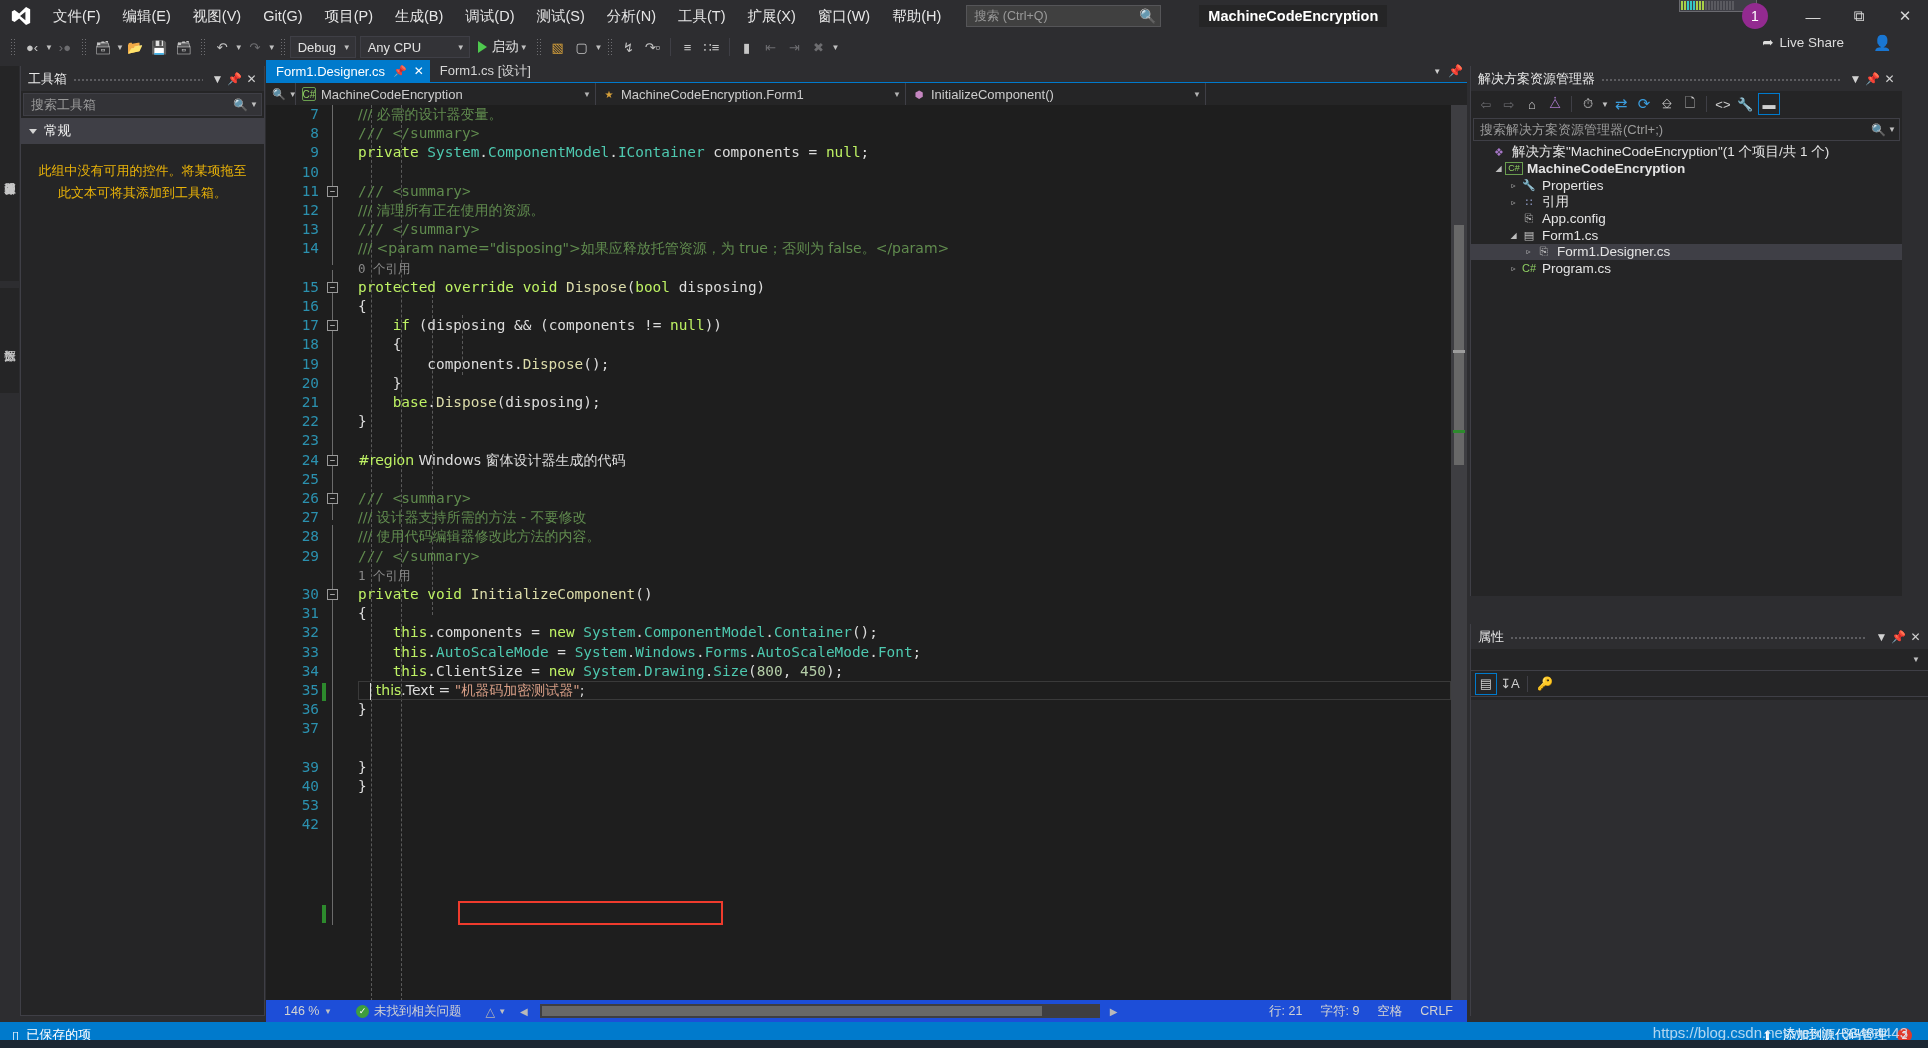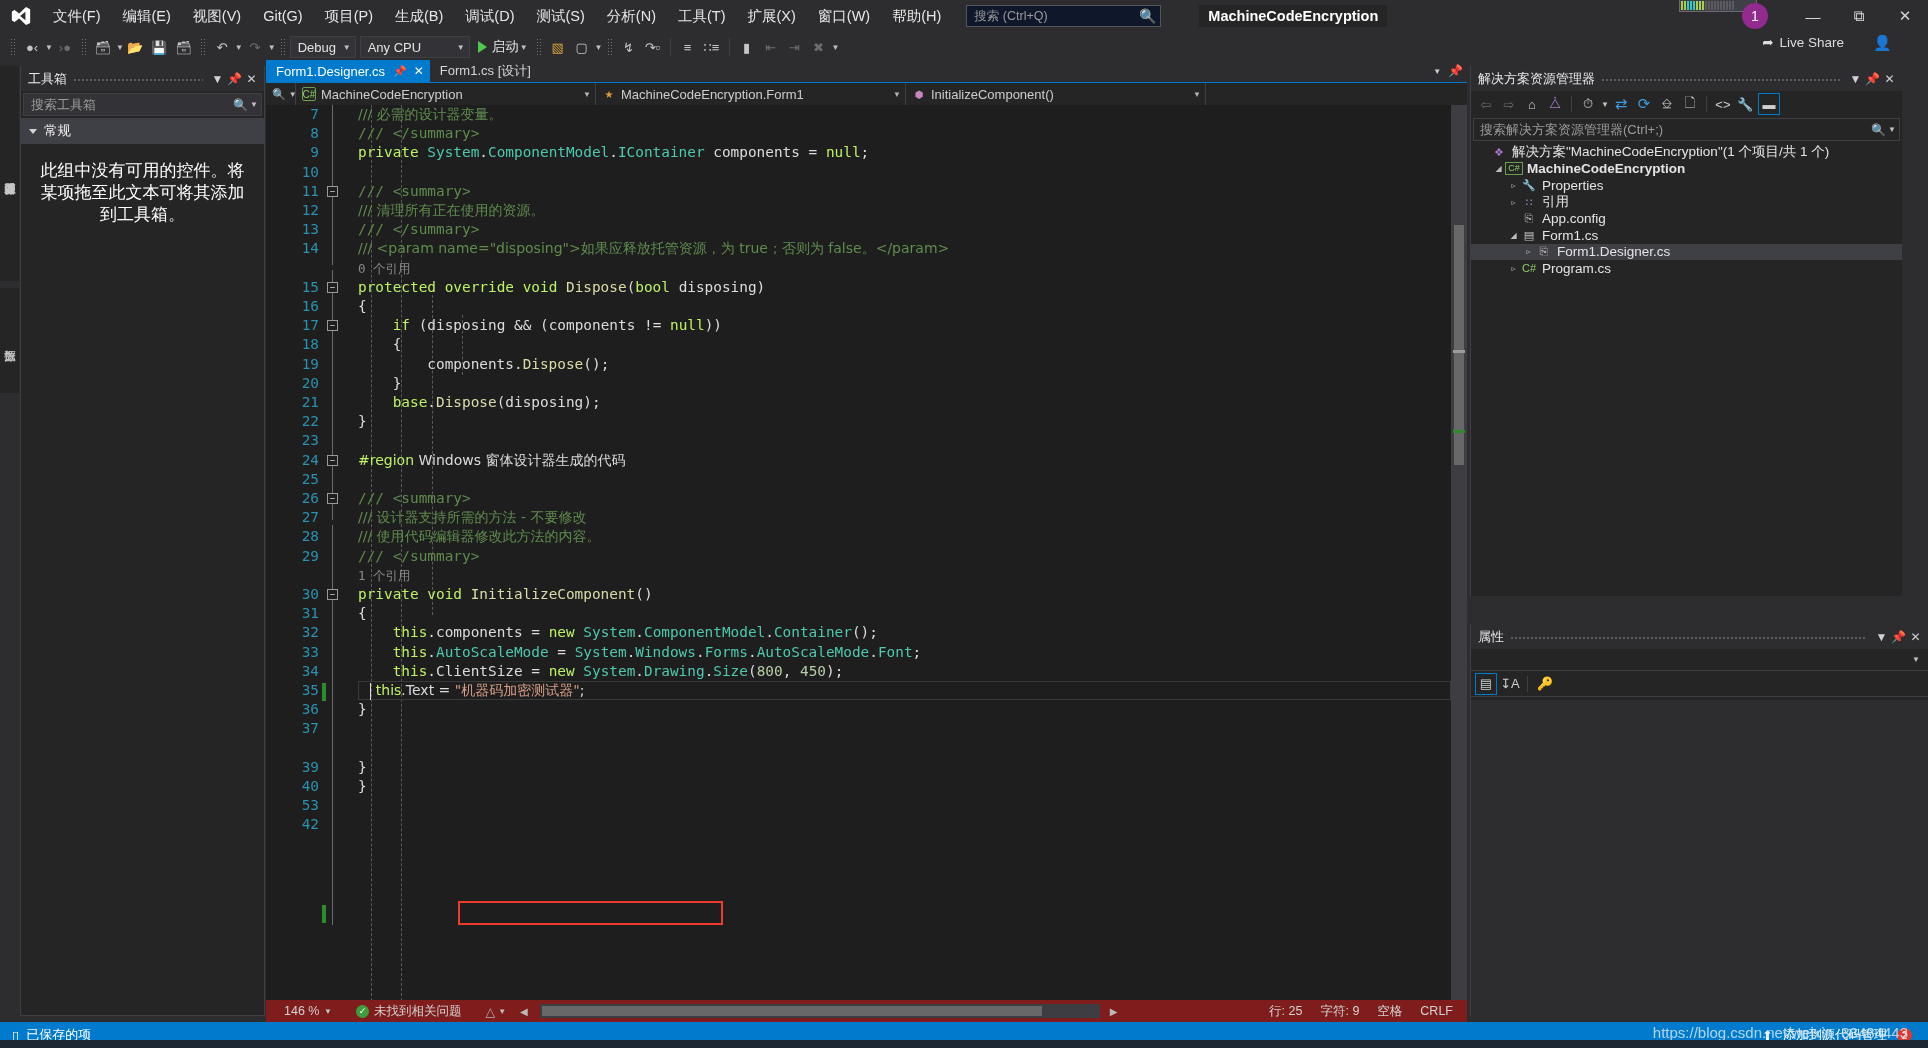--- a/index.html
+++ b/index.html
@@ -19,21 +19,21 @@
   .vs-logo{
     width:42px; height:32px; display:flex; align-items:center; justify-content:center;
   }
   .vs-logo svg{ display:block; }
   .menubar{ display:flex; align-items:center; height:32px; }
   .menu-item{
     padding:0 11px; height:32px; line-height:32px;
     font-size:14.5px; color:#e6e6e6; white-space:nowrap; cursor:default;
   }
   .search-box{
-    margin-left:14px; width:195px; height:22px; background:#0f172a;
+    margin-left:14px; width:195px; height:22px; background:#404040;
     border:1px solid #555558; display:flex; align-items:center;
     padding:0 4px 0 7px; position:relative;
   }
   .search-box .ph{ font-size:12.5px; color:#9a9a9a; flex:1; white-space:nowrap; }
   .search-box .mag{ color:#c9c9c9; font-size:14px; }
   .proj-title{
     margin-left:38px; font-size:14.5px; font-weight:bold; color:#ffffff;
     background:#252526; padding:3px 9px; white-space:nowrap;
   }
   .title-right{
@@ -110,21 +110,21 @@
     display:flex; align-items:center; padding:0 3px 0 7px;
   }
   .tb-search .ph{ flex:1; color:#9b9b9b; font-size:13px; }
   .grp-row{
     margin-top:2px; height:26px; background:#3f3f46; display:flex; align-items:center;
     padding-left:8px; color:#efefef; font-size:13.5px;
   }
   .tri{ width:0;height:0; margin-right:7px;
     border-left:4px solid transparent;border-right:4px solid transparent;border-top:5px solid #d4d4d4;}
   .tb-empty{
-    margin:16px 14px 0 14px; color:#ffffff; font-size:17px; line-height:22px; text-align:center;
+    margin:16px 14px 0 14px; color:#eab308; font-size:13px; line-height:22px; text-align:center;
   }
 
   
   .editor-wrap{ position:absolute; left:266px; top:60px; width:1201px; height:956px; background:#1e1e1e; }
   .tabrow{ height:22px; background:#2d2d30; display:flex; align-items:stretch; position:relative; }
   .etab{
     display:flex; align-items:center; padding:0 6px 0 10px; font-size:13px;
     color:#d6d6d6; height:22px; white-space:nowrap;
   }
   .etab.active{ background:#007acc; color:#fff; }
@@ -186,21 +186,21 @@
   .caret-bar{ position:absolute; width:1px; background:#dcdcdc; }
 
   
   .vscroll{ position:absolute; right:0; top:0; width:16px; bottom:0; background:#3e3e42; }
   .vscroll .thumb{ position:absolute; left:3px; width:10px; background:#686868; }
   .vscroll .mark{ position:absolute; left:2px; width:12px; height:3px; }
 
   
   .editor-status{
     position:absolute; left:266px; top:1000px; width:1201px; height:22px;
-    background:#7f1d1d; display:flex; align-items:center; color:#d2d2d2; font-size:12.5px;
+    background:#1d4ed8; display:flex; align-items:center; color:#d2d2d2; font-size:12.5px;
   }
   .zoomsel{ width:58px; display:flex; align-items:center; justify-content:space-between;
             padding:0 4px 0 6px; margin-left:12px; }
   .issue{ display:flex; align-items:center; margin-left:20px; gap:5px; }
   .ok-dot{ width:13px;height:13px;border-radius:50%;background:#3e9e3e;color:#fff;font-size:9px;
            display:flex;align-items:center;justify-content:center;}
   .hscroll{ position:relative; margin-left:12px; width:560px; height:14px; background:#3e3e42; }
   .hscroll .hthumb{ position:absolute; left:2px; top:2px; width:500px; height:10px; background:#686868; }
   .st-right{ margin-left:auto; display:flex; align-items:center; gap:18px; padding-right:14px; }
 
@@ -516,21 +516,21 @@
       <span>未找到相关问题</span>
     </div>
     <span style="margin-left:24px;color:#b4b4b4;">△</span>
     <span class="caret" style="margin-left:3px;">▼</span>
     <div style="margin-left:14px;color:#b9b9b9;font-size:10px;">◀</div>
     <div class="hscroll">
       <div class="hthumb"></div>
     </div>
     <div style="margin-left:10px;color:#b9b9b9;font-size:10px;">▶</div>
     <div class="st-right">
-      <span>行: 25</span>
+      <span>行: 21</span>
       <span>字符: 9</span>
       <span>空格</span>
       <span>CRLF</span>
     </div>
   </div>
 
   <div class="solexp">
     <div class="panel-hdr">
       <span class="ttl">解决方案资源管理器</span>
       <span class="dots"></span>

